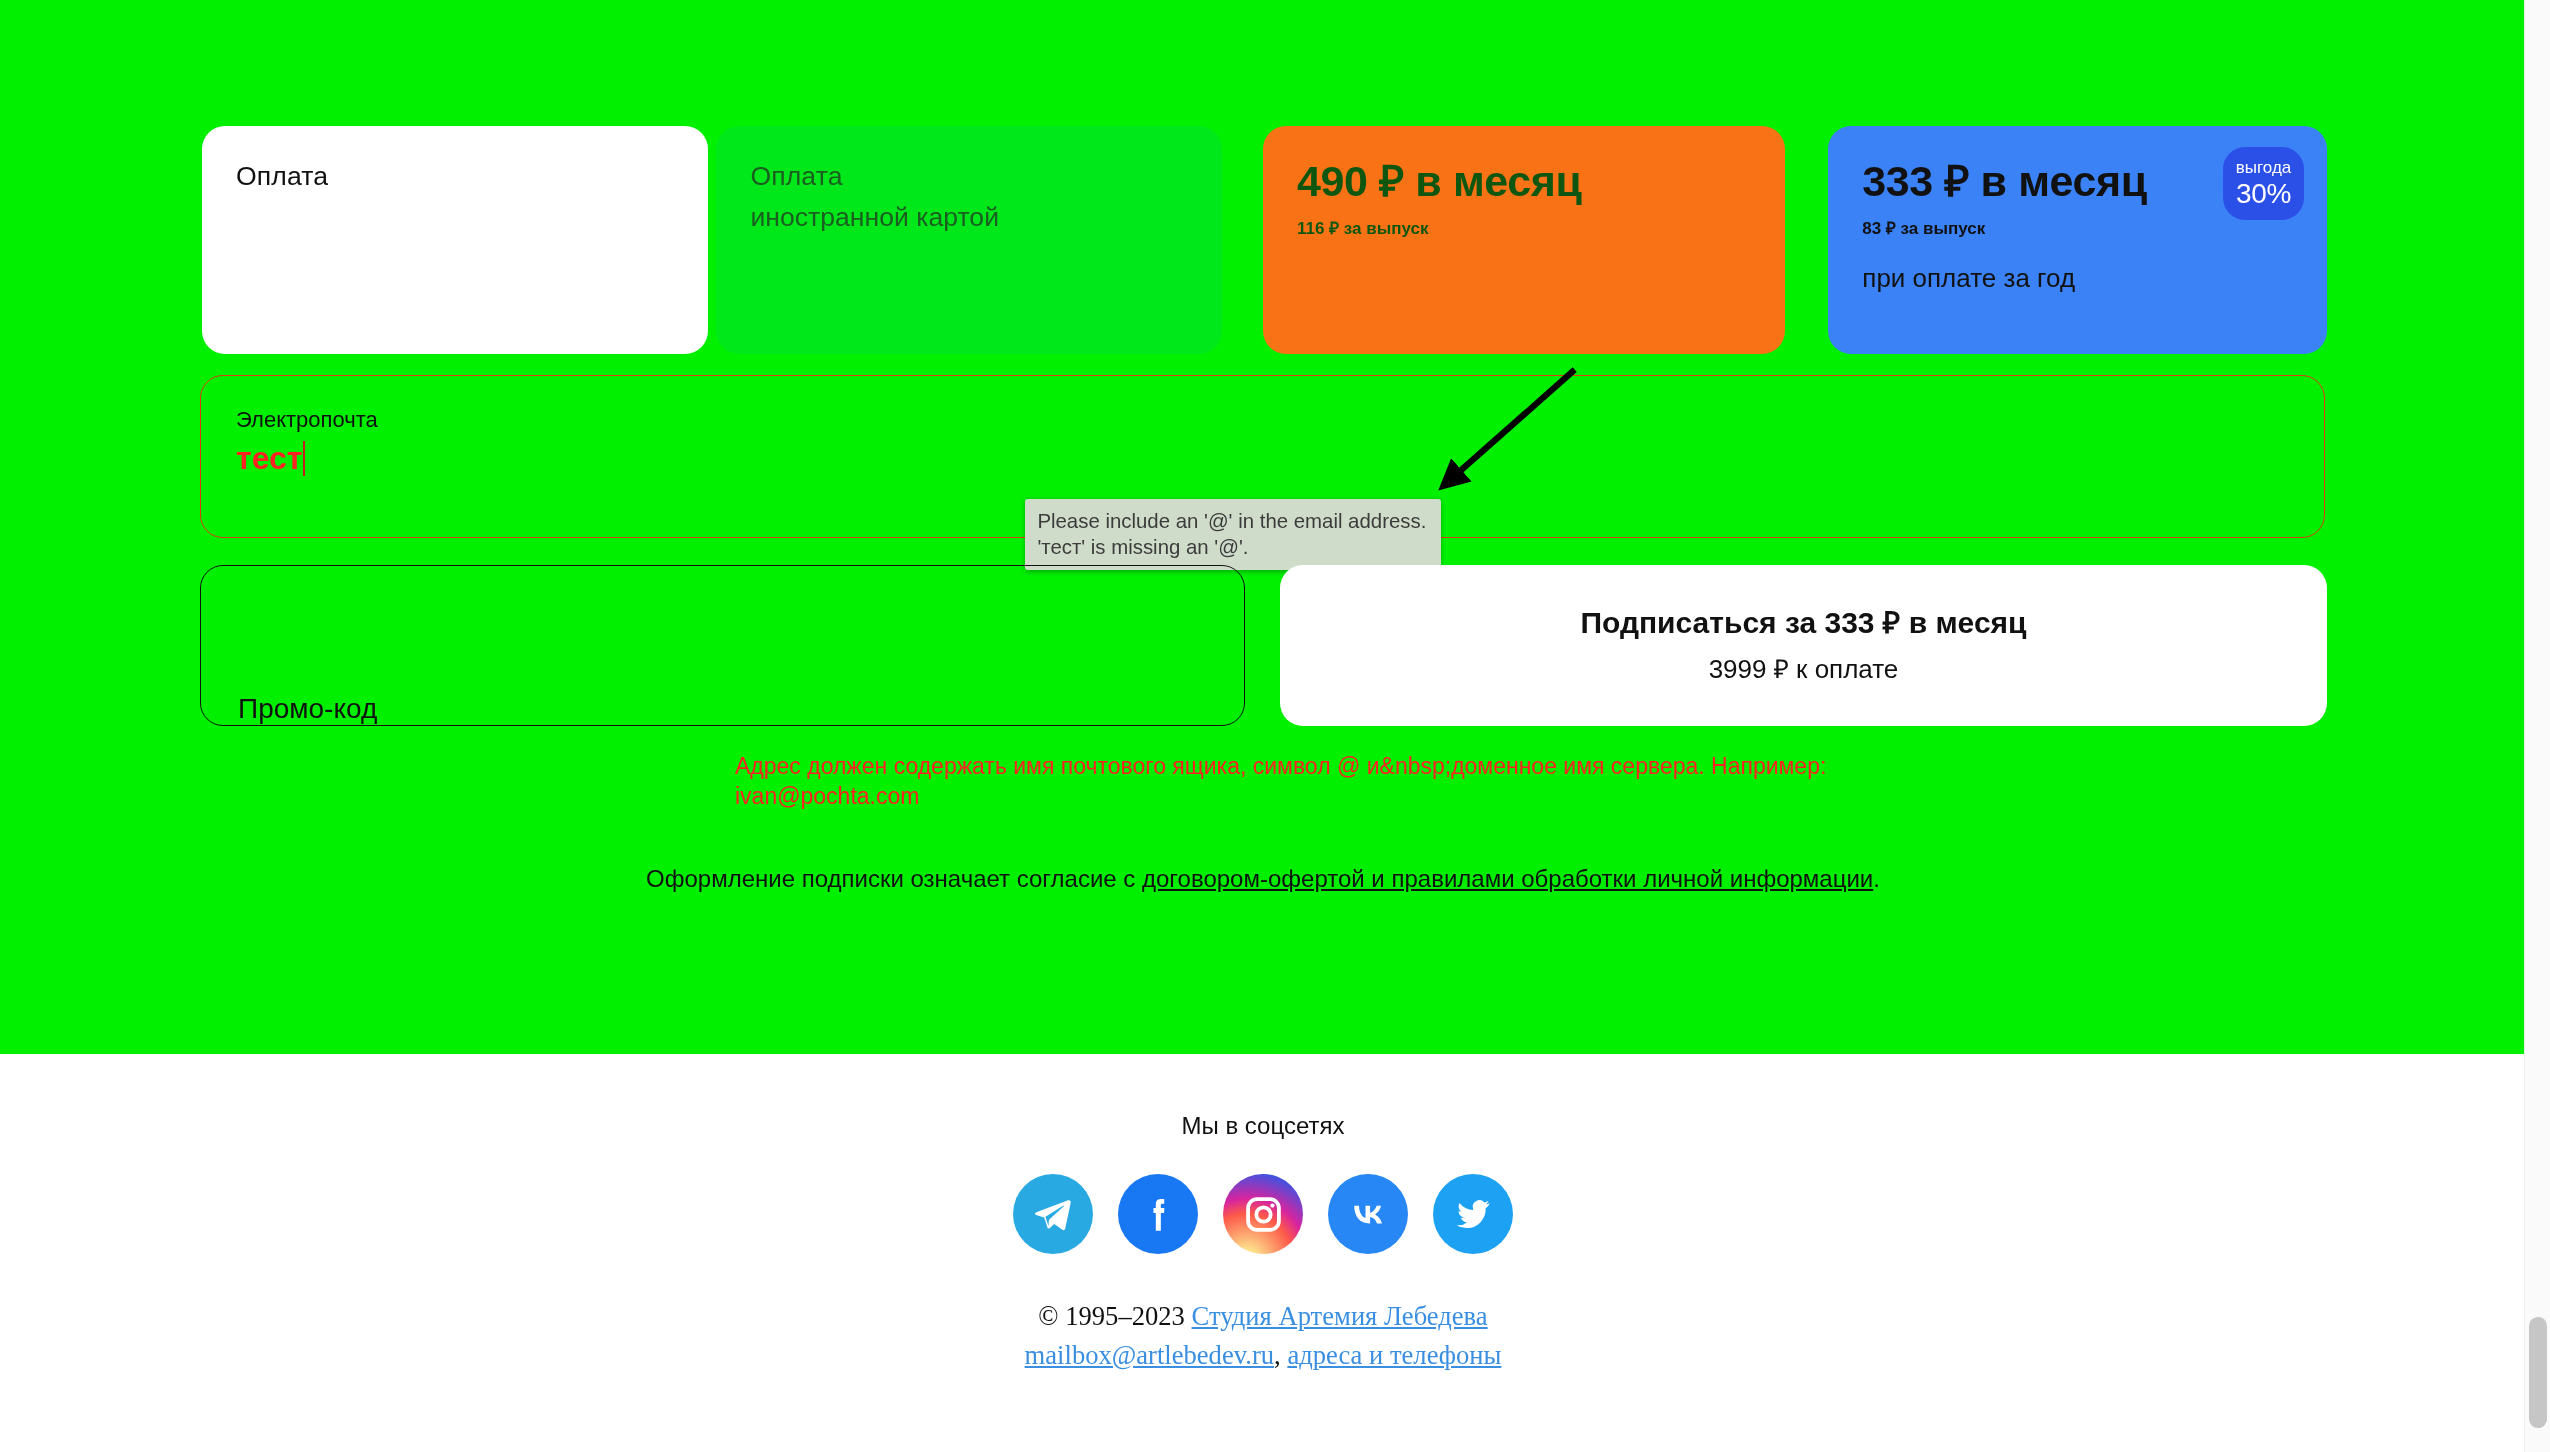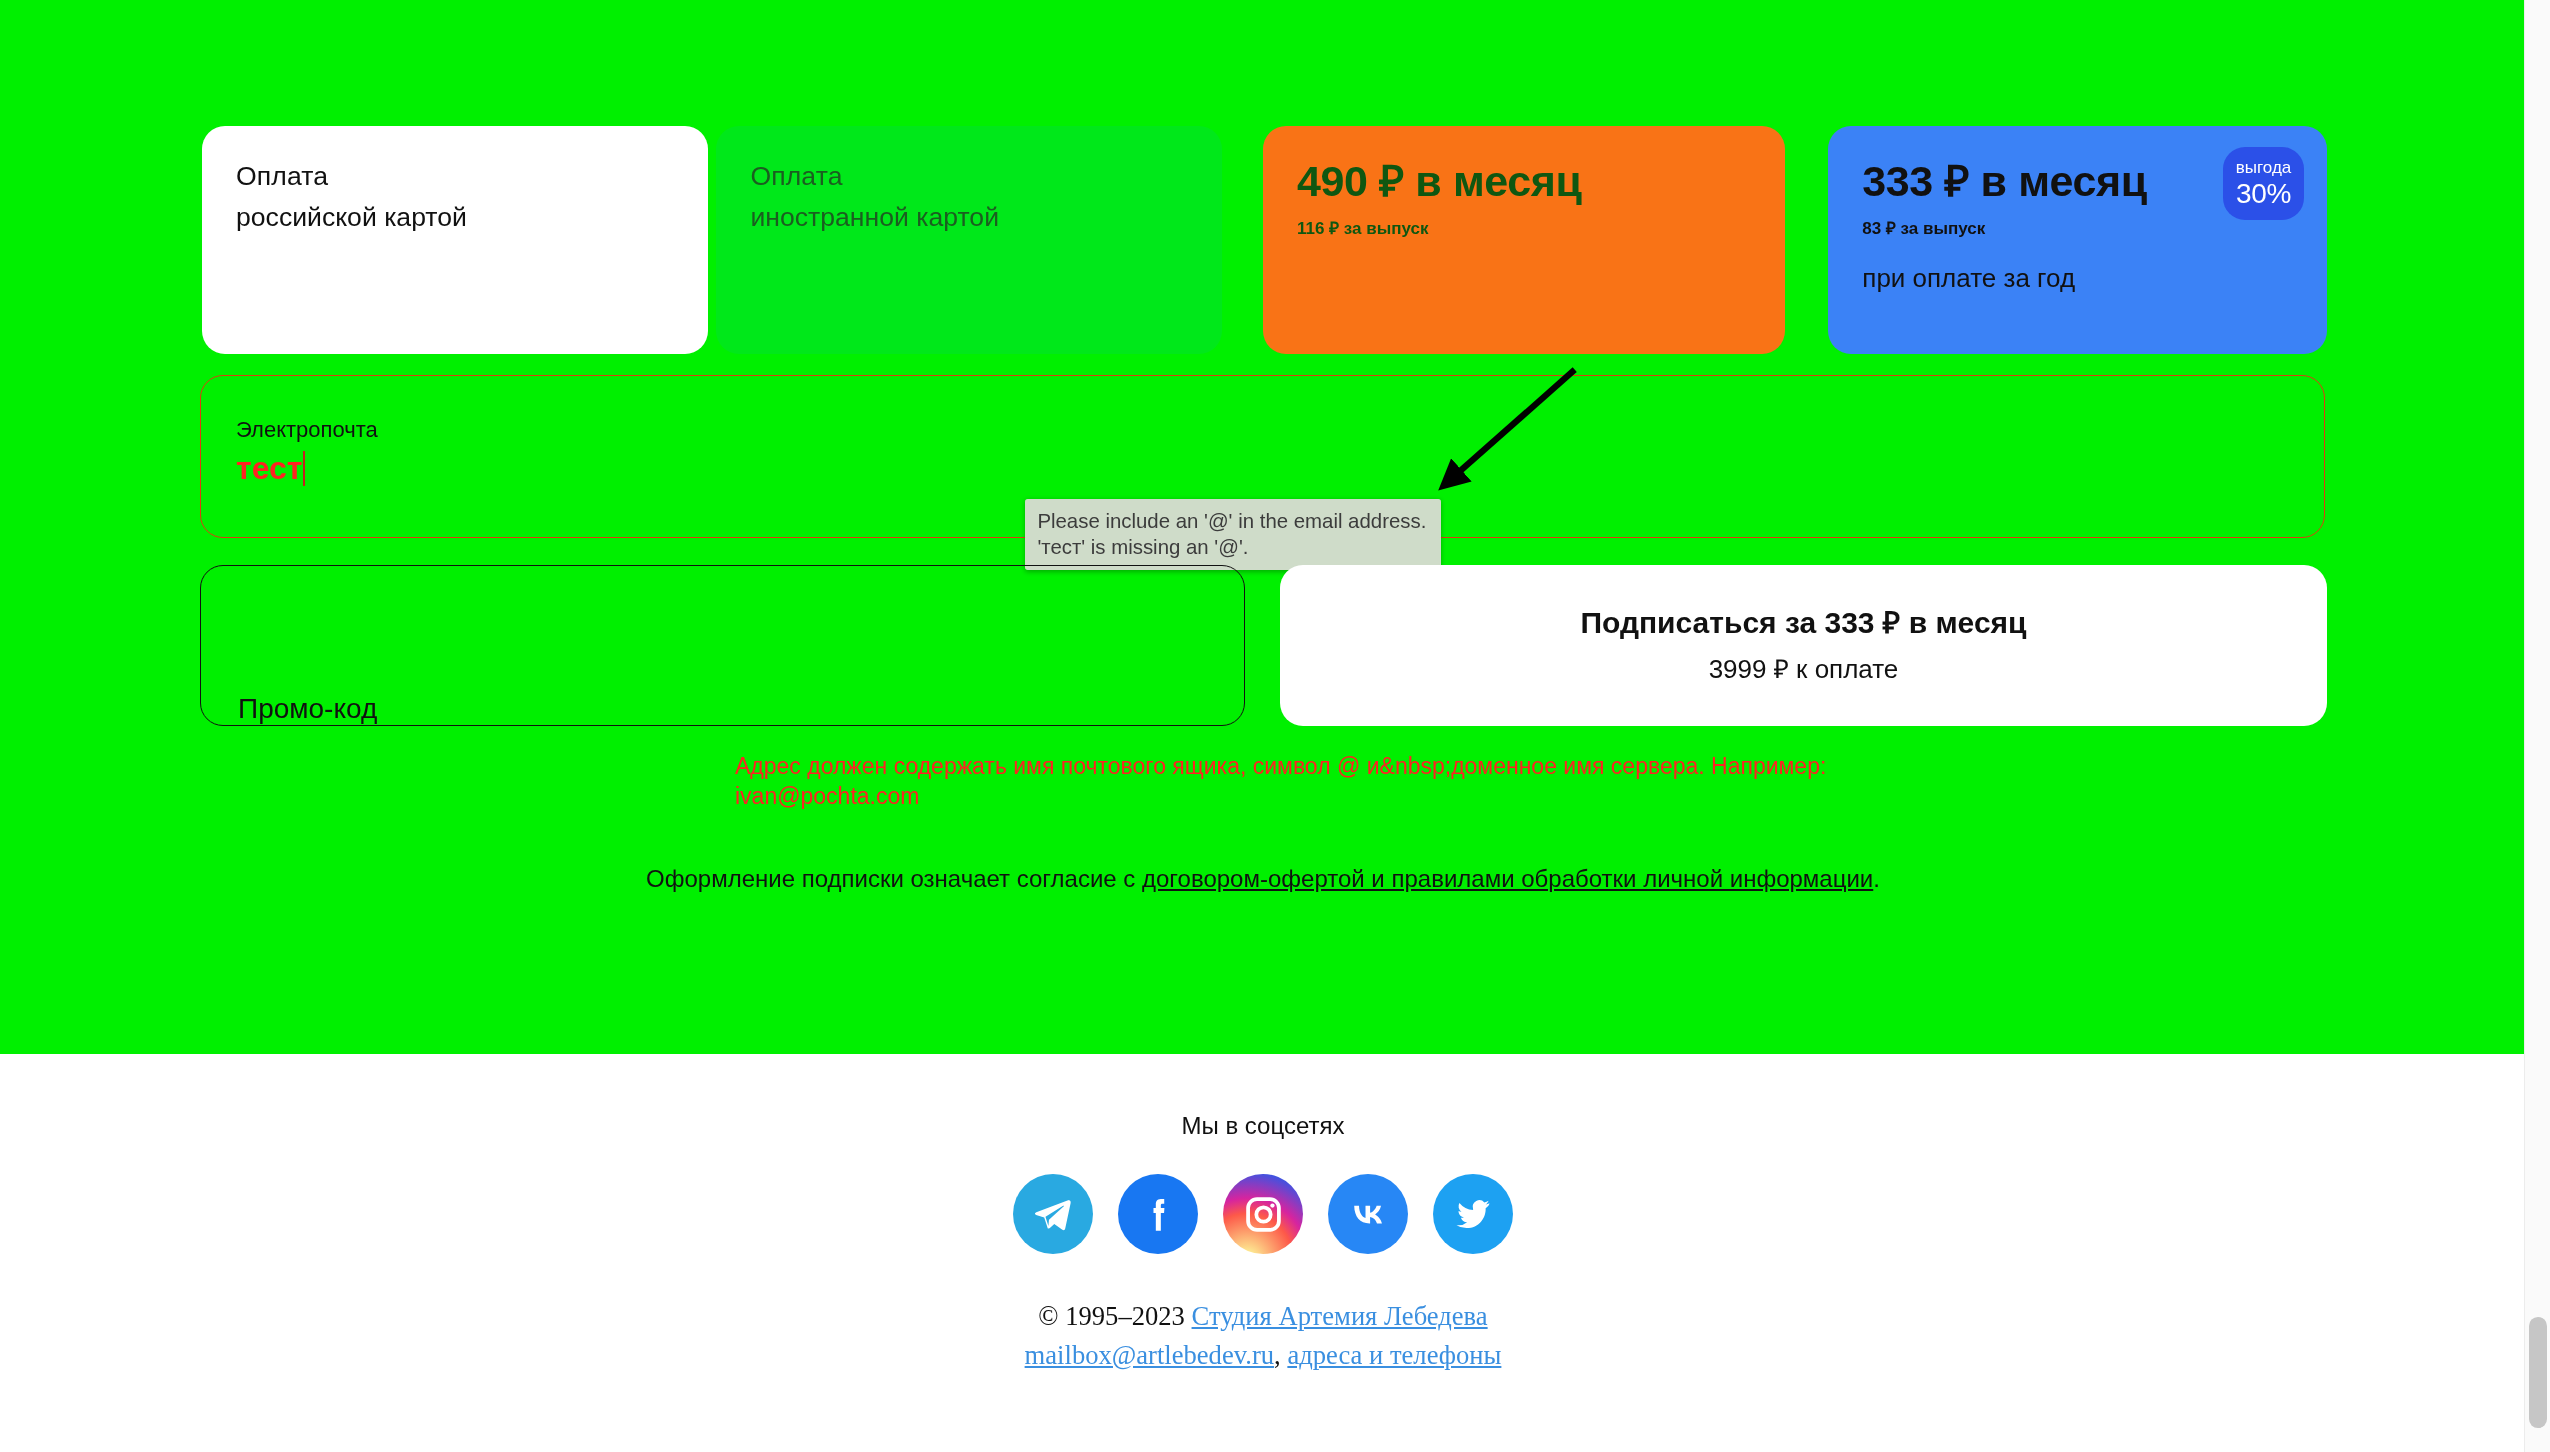--- a/index.html
+++ b/index.html
@@ -113,21 +113,21 @@
   
   .email-field {
     position: absolute;
     left: 200px;
     top: 375px;
     width: 2125px;
     height: 163px;
     box-sizing: border-box;
     border: 1.8px solid #e03a10;
     border-radius: 23px;
-    padding: 41px 35px 0 35px;
+    padding: 31px 35px 0 35px;
   }
   .email-label {
     font-size: 22px;
     color: #111111;
     line-height: 26.6px;
   }
   .email-value {
     font-size: 32px;
     font-weight: bold;
     color: #ff2222;
@@ -319,21 +319,20 @@
 </style>
 </head>
 <body>
 
 <div class="hero">
 
   <div class="cards">
 
     <div class="card card-pay-ru">
       <div class="card-line1">Оплата</div>
-      <div class="card-line2">российской картой</div>
     </div>
 
     <div class="card card-pay-foreign">
       <div class="card-line1">Оплата</div>
       <div class="card-line2">иностранной картой</div>
     </div>
 
     <div class="card card-490">
       <div class="price-big">490 ₽ в месяц</div>
       <div class="price-sub">116 ₽ за выпуск</div>

